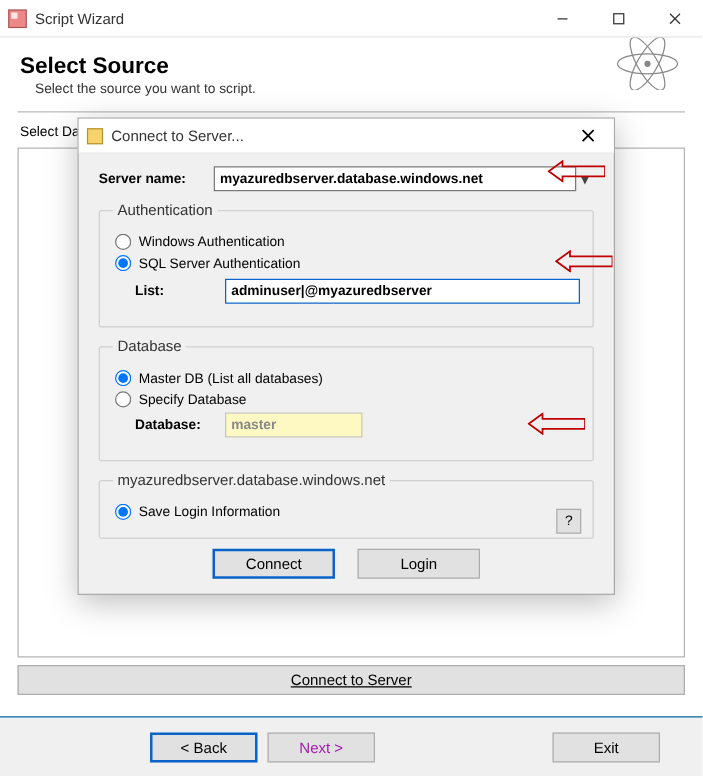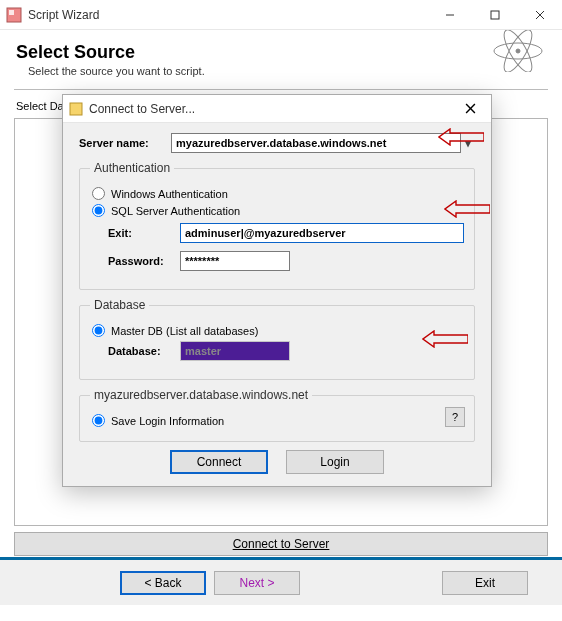--- a/index.html
+++ b/index.html
@@ -55,21 +55,21 @@
     align-items: center; justify-content: center; color: #222;
   }
   .dbody { padding: 10px 16px 12px 16px; }
   .row { display: flex; align-items: center; margin-bottom: 8px; font-weight: bold; }
   .row .lbl { width: 92px; }
   .input {
     flex: 1; height: 20px; line-height: 18px; border: 1px solid #7a7a7a;
     background: #fff; padding: 0 4px; font-size: 11px;
   }
   .input.highlight { border-color: #0a63c9; }
-  .input.disabled { background: #4c1d95; color: #888; border-color: #c6c6c6; }
+  .input.disabled { background: #fef9c3; color: #888; border-color: #c6c6c6; }
   .caret { width: 14px; text-align: center; color: #444; }
 
   fieldset {
     border: 1px solid #d0d0d0; border-radius: 2px; padding: 8px 10px 10px 10px;
     margin: 6px 0 8px 0;
   }
   legend { padding: 0 4px; font-size: 12px; color: #333; }
   .radio-row { display: flex; align-items: flex-end; margin: 4px 0; }
   .radio-row input { margin: 0 6px 0 2px; }
   .helpbtn {
@@ -86,22 +86,22 @@
   .btn.primary { border: 2px solid #0a63c9; line-height: 20px; }
 
   
   .arrow {
     position: absolute; width: 46px; height: 18px; color: #c00000;
   }
 
   
   .midbtn-area { text-align: center; margin-top: 6px; text-decoration: underline; }
   .footer {
-    position: absolute; left: 0; right: 0; bottom: 16px; height: 48px;
-    background: #f0f0f0; border-top: 3px solid #0369a1;
+    position: absolute; left: 0; right: 0; bottom: 0; height: 48px;
+    background: #f0f0f0; border-top: 1px solid #0369a1;
     display: flex; align-items: center;
   }
   .footer .left { margin-left: 120px; display: flex; gap: 8px; }
   .footer .right { margin-left: auto; margin-right: 34px; }
 </style>
 </head>
 <body>
 
 <div class="titlebar">
   <span class="appicon">
@@ -177,34 +177,34 @@
       <legend>Authentication</legend>
       <label class="radio-row">
         <input type="radio" name="auth" style="">
         <span>Windows Authentication</span>
       </label>
       <label class="radio-row">
         <input type="radio" name="auth" checked="" style="">
         <span>SQL Server Authentication</span>
       </label>
       <div class="row" style="margin-top:6px">
-        <span class="lbl" style="width:72px;margin-left:18px">Exit:</span>
+        <span class="lbl" style="width:72px;margin-left:18px">List:</span>
         <span class="input highlight">adminuser|@myazuredbserver</span>
       </div>
-      <div class="row">
-        <span class="lbl" style="width:72px;margin-left:18px">Password:</span>
-        <span class="input" style="flex:0 0 110px">********</span>
-      </div>
     </fieldset>
 
     <fieldset style="position:relative">
       <legend>Database</legend>
       <label class="radio-row">
         <input type="radio" name="db" checked="" style="">
         <span>Master DB (List all databases)</span>
+      </label>
+      <label class="radio-row">
+        <input type="radio" name="db" style="">
+        <span>Specify Database</span>
       </label>
       <div class="row">
         <span class="lbl" style="width:72px;margin-left:18px">Database:</span>
         <span class="input disabled" style="flex:0 0 110px">master</span>
       </div>
     </fieldset>
     <div class="helpbtn">?</div>
 
     <fieldset>
       <legend>myazuredbserver.database.windows.net</legend>

